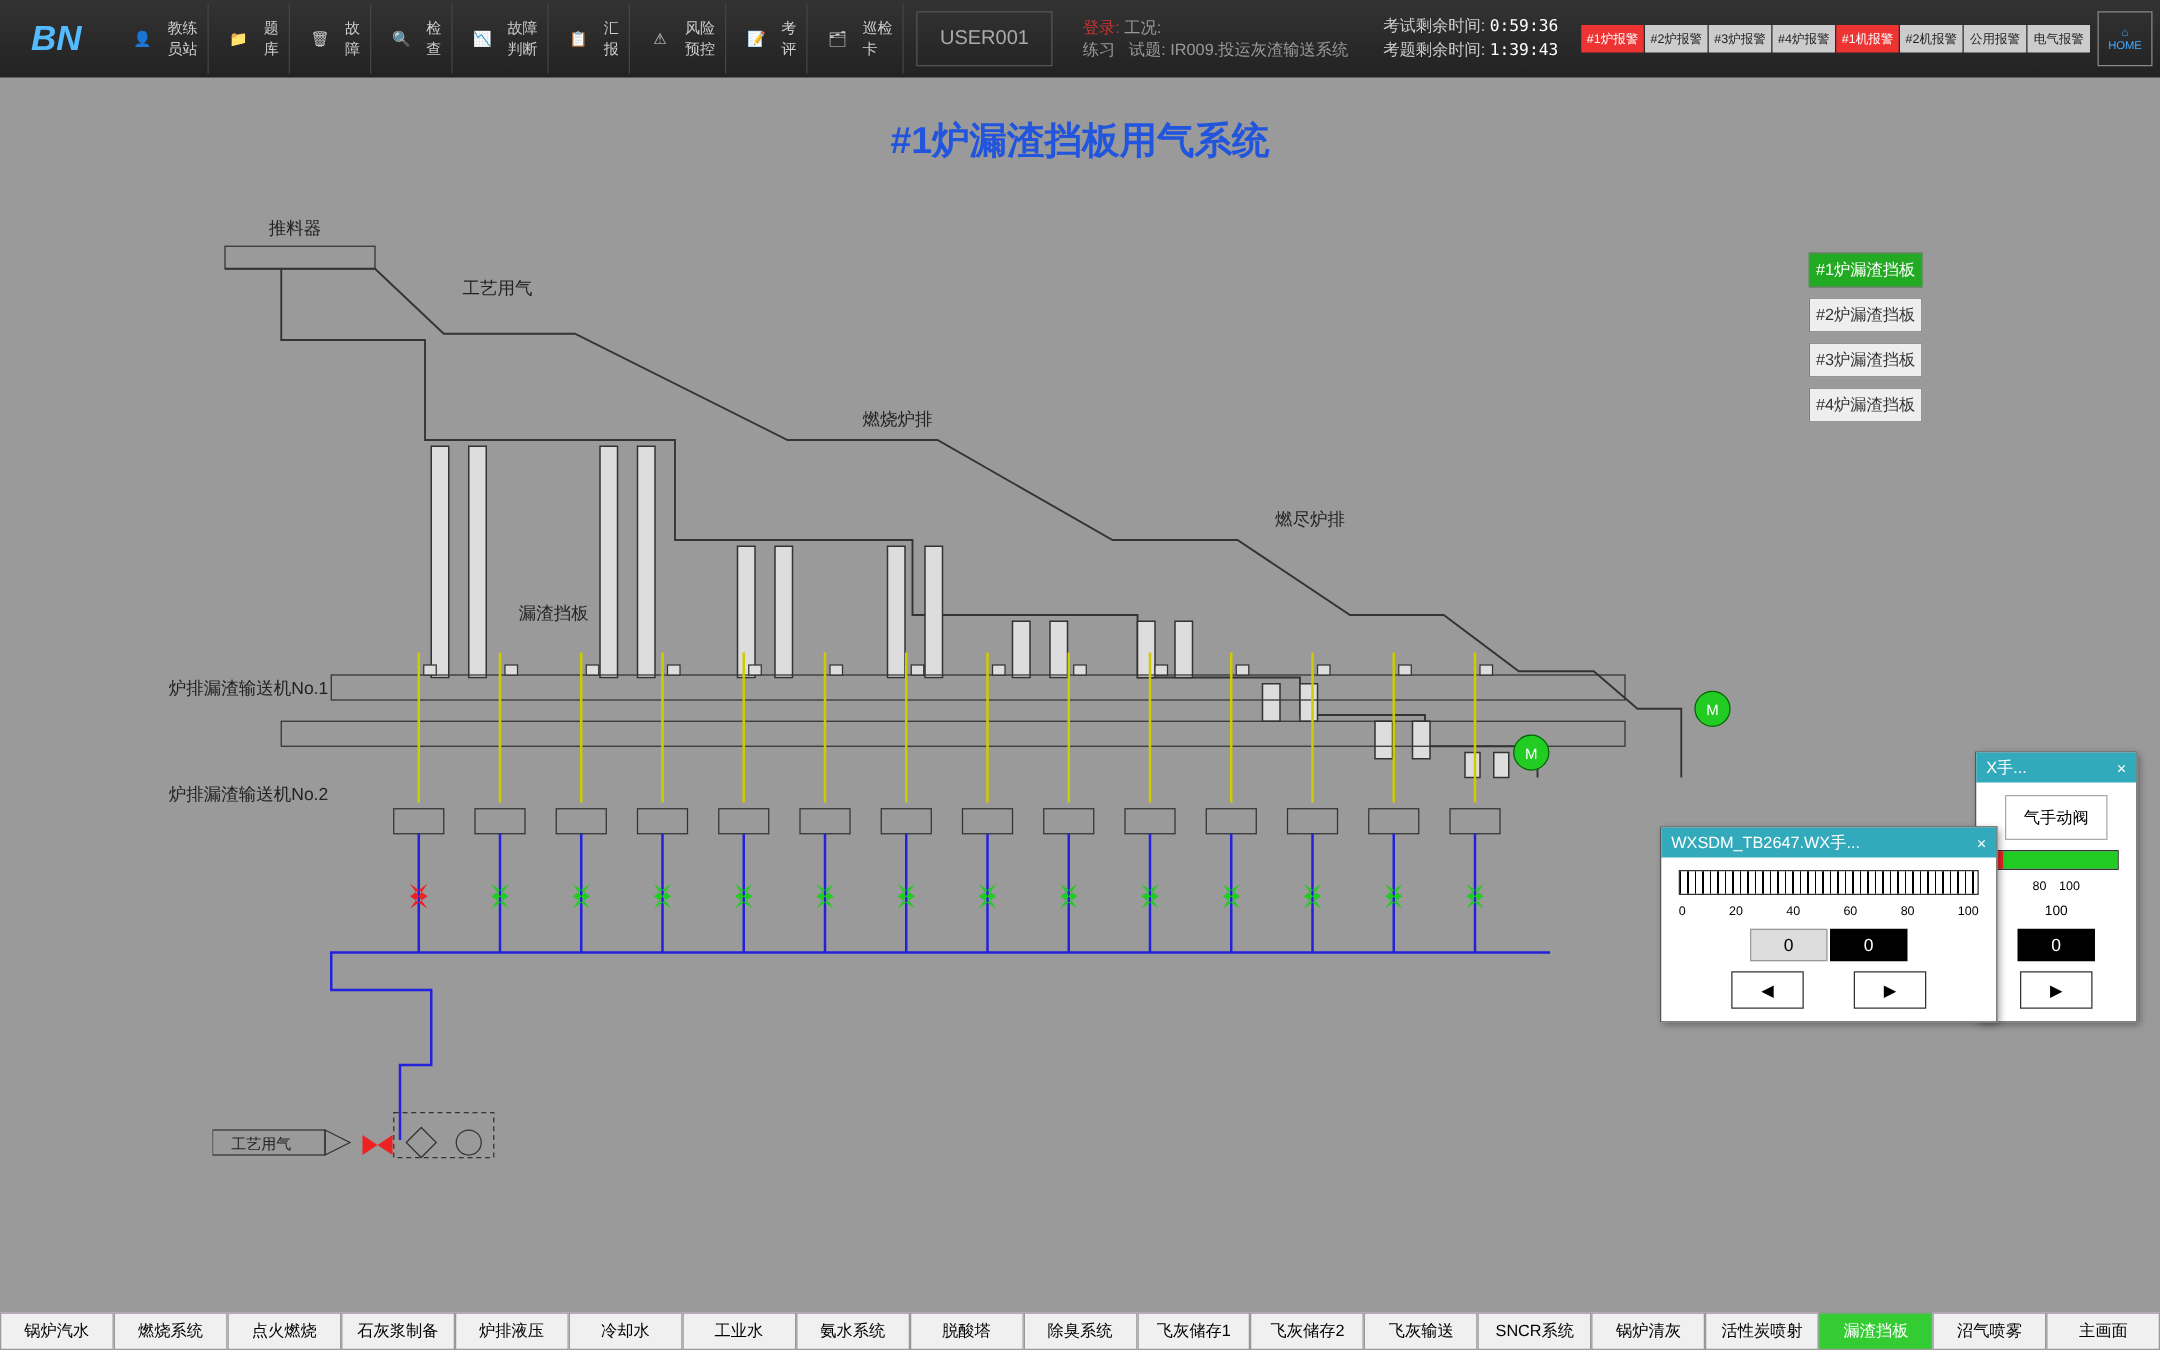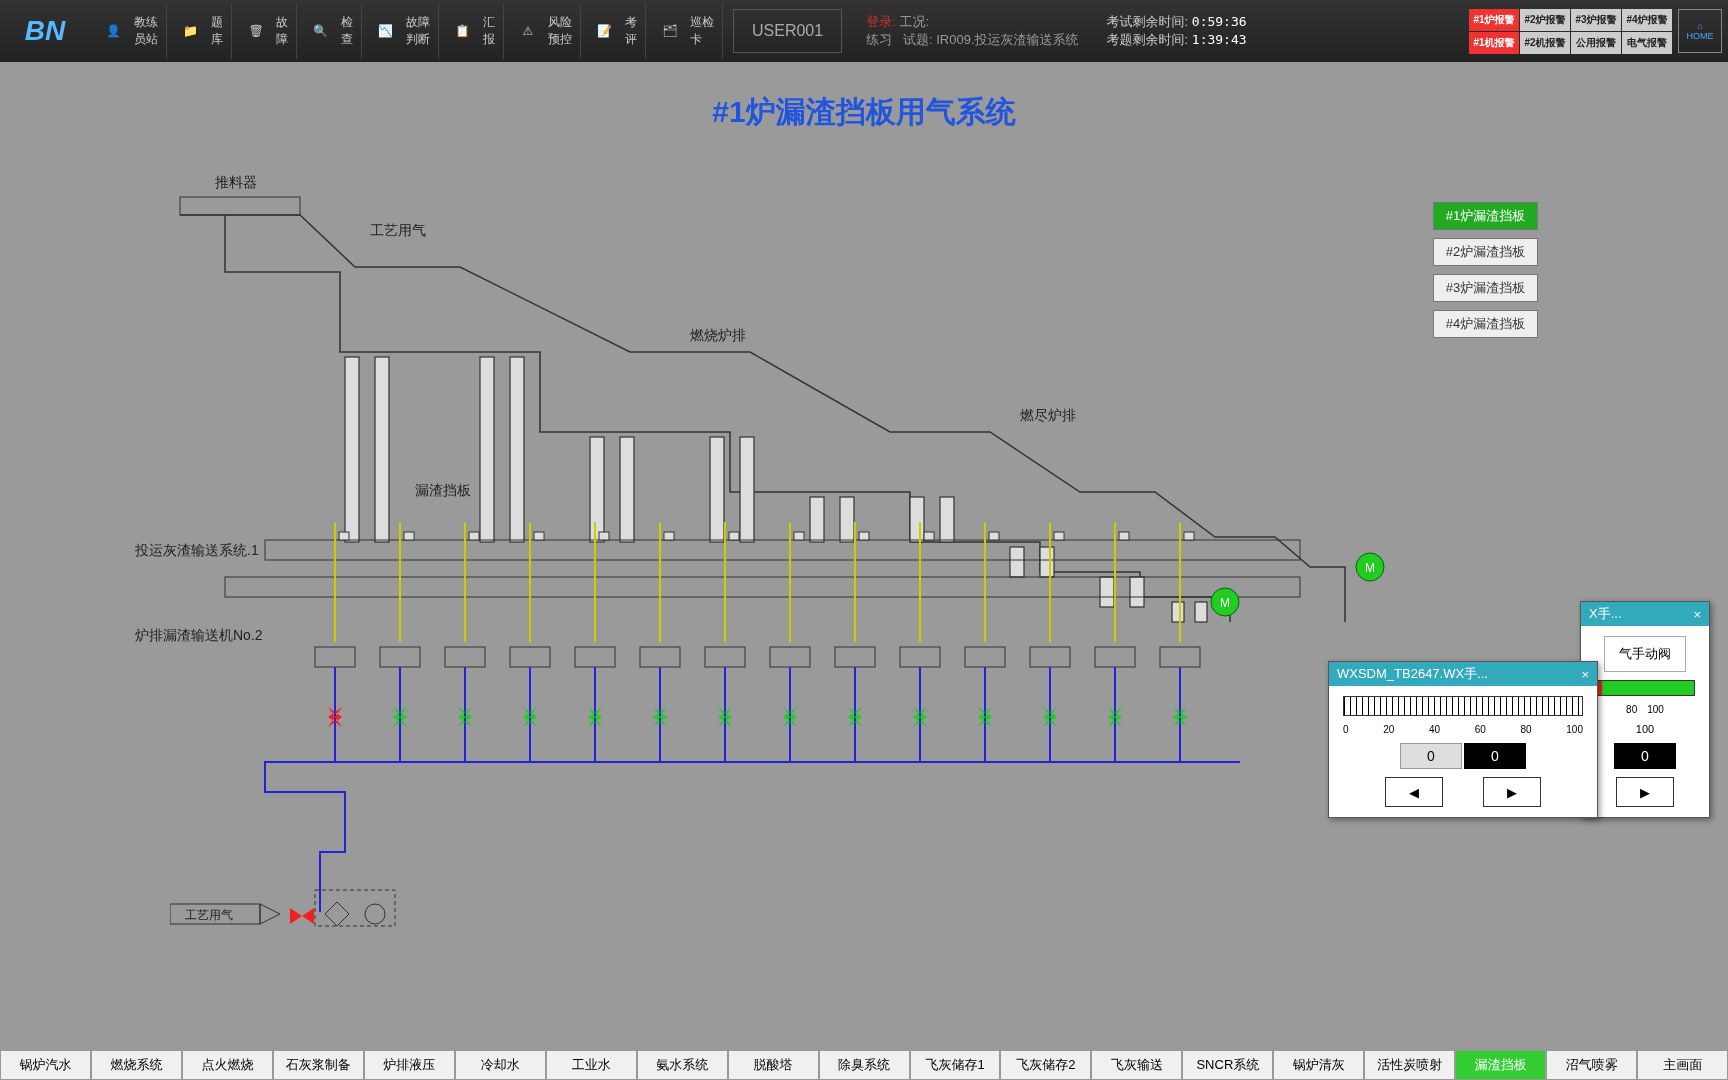--- a/index.html
+++ b/index.html
@@ -9,34 +9,34 @@
 .toolbar { background: linear-gradient(#333, #222); height: 62px; display: flex; align-items: center; color: #ccc; font-size: 12px; }
 .logo { width: 90px; height: 50px; display: flex; align-items: center; justify-content: center; color: #5bf; font-size: 28px; font-weight: bold; font-style: italic; }
 .tool-btn { display: flex; flex-direction: column; align-items: flex-start; justify-content: center; padding: 4px 8px; border-right: 1px solid #444; cursor: pointer; height: 56px; }
 .tool-btn .icon-wrap { width: 32px; height: 24px; display: flex; align-items: center; justify-content: center; }
 .tool-btn .t-row { display: flex; align-items: center; gap: 4px; }
 .user-box { padding: 0 18px; border: 1px solid #555; margin: 0 10px; height: 44px; display: flex; align-items: center; color: #aaa; font-size: 16px; }
 .info-block { font-size: 13px; color: #999; padding: 0 14px; line-height: 1.4; }
 .info-block .red { color: #c33; }
 .timer-block { font-size: 13px; color: #ccc; padding: 0 14px; line-height: 1.4; }
 .timer-block .t { color: #fff; font-family: monospace; }
-.alarm-grid { margin-left: auto; display: flex; flex-direction: column; gap: 1px; font-weight: bold; }
+.alarm-grid { margin-left: auto; display: flex; flex-direction: row; gap: 1px; }
 .alarm-row { display: flex; gap: 1px; }
 .alarm-cell { width: 50px; height: 22px; font-size: 10px; display: flex; align-items: center; justify-content: center; color: #222; }
 .alarm-red { background: #e33; color: #fff; }
 .alarm-gray { background: #ccc; }
 .home-btn { width: 44px; height: 44px; border: 1px solid #888; margin: 0 6px; display: flex; flex-direction: column; align-items: center; justify-content: center; color: #4af; font-size: 9px; cursor: pointer; }
 
 
 .main { position: relative; width: 100%; height: calc(100% - 62px - 30px); }
 .title { position: absolute; top: 30px; left: 50%; transform: translateX(-50%); font-size: 30px; color: #2255dd; font-weight: 700; }
 
 
 .side-btns { position: absolute; right: 190px; top: 140px; display: flex; flex-direction: column; gap: 8px; }
-.side-btn { width: 105px; height: 28px; font-size: 13px; display: flex; align-items: center; justify-content: center; border: 1px solid #777; cursor: pointer; }
+.side-btn { width: 91px; height: 28px; font-size: 13px; display: flex; align-items: center; justify-content: center; border: 1px solid #777; cursor: pointer; }
 .side-btn.active { background: #2a2; color: #fff; }
 .side-btn.inactive { background: #eee; color: #333; }
 
 
 .diagram { position: absolute; top: 120px; left: 170px; width: 1330px; height: 760px; }
 .lbl { position: absolute; font-size: 14px; color: #222; }
 
 
 .bottom-nav { position: absolute; bottom: 0; left: 0; right: 0; height: 30px; display: flex; background: #d946ef; }
 .nav-item { flex: 1; border: 1px solid #999; font-size: 13px; display: flex; align-items: center; justify-content: center; cursor: pointer; background: #f0f0f0; }
@@ -284,21 +284,21 @@
           <circle cx="50" cy="12" r="10"></circle>
         </g>
       <rect x="145" y="708" width="80" height="36" fill="none" stroke="#333" stroke-dasharray="4 3"></rect>
     </svg>
 
     <div class="lbl" style="top:-8px; left:45px;">推料器</div>
     <div class="lbl" style="top:40px; left:200px;">工艺用气</div>
     <div class="lbl" style="top:145px; left:520px;">燃烧炉排</div>
     <div class="lbl" style="top:225px; left:850px;">燃尽炉排</div>
     <div class="lbl" style="top:300px; left:245px;">漏渣挡板</div>
-    <div class="lbl" style="top:360px; left:-35px;">投运灰渣输送系统.1</div>
+    <div class="lbl" style="top:360px; left:-35px;">炉排漏渣输送机No.1</div>
     <div class="lbl" style="top:445px; left:-35px;">炉排漏渣输送机No.2</div>
     <div class="lbl" style="top:725px; left:15px; font-size:12px;">工艺用气</div>
   </div>
 
   <div class="popup popup2" style="right:18px; bottom:232px; width:130px;margin-top:20px;">
     <div class="titlebar">
         <span>X手...</span>
         <span class="close">×</span>
       </div>
     <div class="body">

